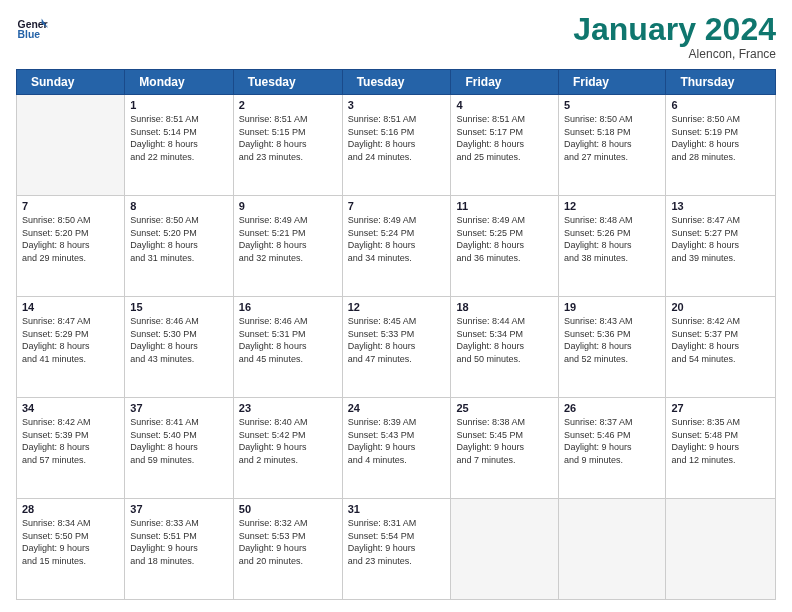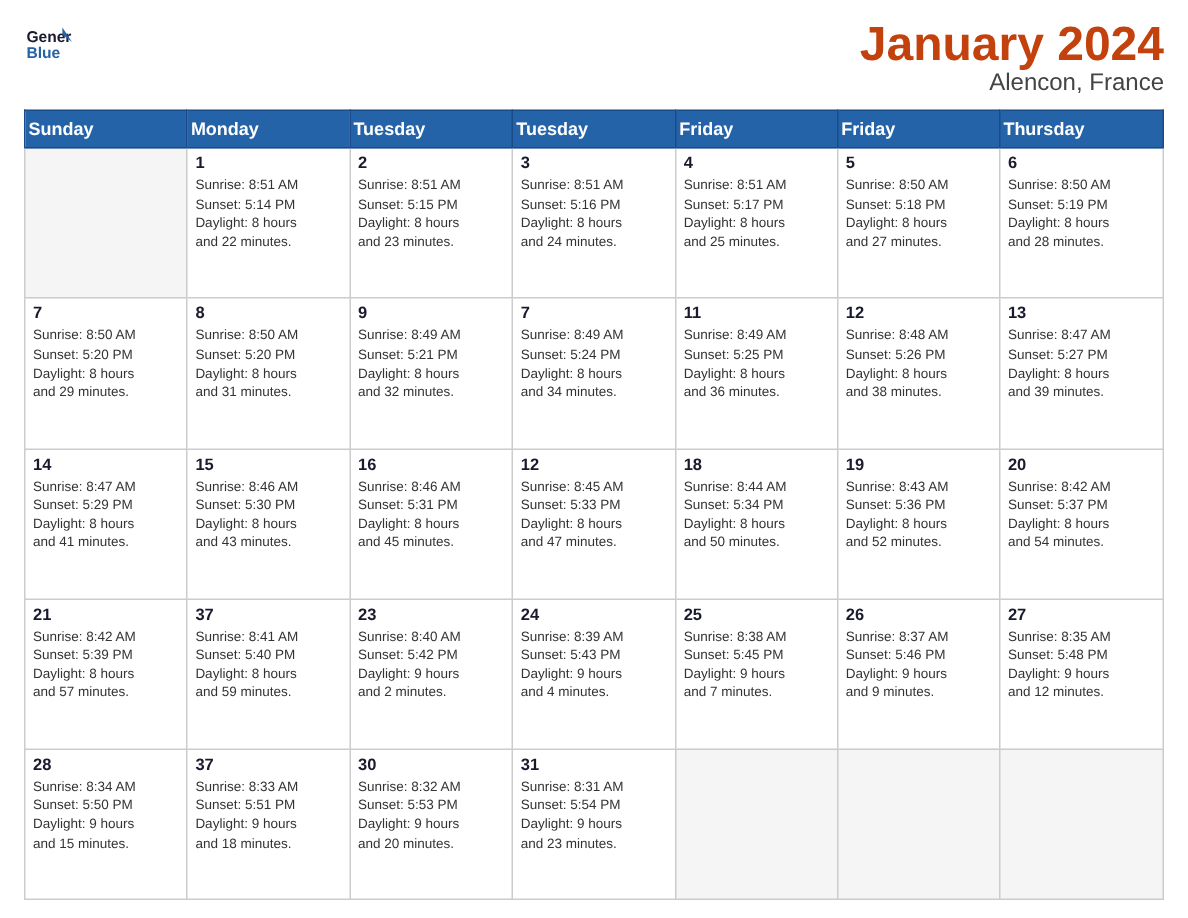--- a/index.html
+++ b/index.html
@@ -31,38 +31,38 @@
     .logo-icon {
       width: 32px;
       height: 32px;
     }
     .title-block {
       text-align: right;
     }
     .calendar-title {
       font-size: 32px;
       font-weight: bold;
-      color: #c2410c;
+      color: #0f766e;
       line-height: 1.1;
     }
     .calendar-subtitle {
-      font-size: 16px;
+      font-size: 12px;
       color: #444;
     }
     .calendar-table {
       width: 100%;
       border-collapse: collapse;
       flex: 1;
     }
     .calendar-table thead tr th {
       background: #2563a8;
       color: #fff;
       font-size: 12px;
       font-weight: bold;
-      padding: 5px 2px;
+      padding: 5px 14px;
       text-align: left;
       border: 1px solid #1a4a8a;
     }
     .calendar-table tbody tr td {
       border: 1px solid #ccc;
       vertical-align: top;
       padding: 4px 5px;
       font-size: 9.5px;
       color: #222;
       width: 113px;
@@ -197,21 +197,21 @@
             <span class="day-num">19</span>
             <div class="day-info">Sunrise: 8:43 AM<br>Sunset: 5:36 PM<br>Daylight: 8 hours<br>and 52 minutes.</div>
           </td>
           <td>
             <span class="day-num">20</span>
             <div class="day-info">Sunrise: 8:42 AM<br>Sunset: 5:37 PM<br>Daylight: 8 hours<br>and 54 minutes.</div>
           </td>
         </tr>
         <tr>
           <td>
-            <span class="day-num">21</span>
+            <span class="day-num">34</span>
             <div class="day-info">Sunrise: 8:42 AM<br>Sunset: 5:39 PM<br>Daylight: 8 hours<br>and 57 minutes.</div>
           </td>
           <td>
             <span class="day-num">37</span>
             <div class="day-info">Sunrise: 8:41 AM<br>Sunset: 5:40 PM<br>Daylight: 8 hours<br>and 59 minutes.</div>
           </td>
           <td>
             <span class="day-num">23</span>
             <div class="day-info">Sunrise: 8:40 AM<br>Sunset: 5:42 PM<br>Daylight: 9 hours<br>and 2 minutes.</div>
           </td>
@@ -235,21 +235,21 @@
         <tr>
           <td>
             <span class="day-num">28</span>
             <div class="day-info">Sunrise: 8:34 AM<br>Sunset: 5:50 PM<br>Daylight: 9 hours<br>and 15 minutes.</div>
           </td>
           <td>
             <span class="day-num">37</span>
             <div class="day-info">Sunrise: 8:33 AM<br>Sunset: 5:51 PM<br>Daylight: 9 hours<br>and 18 minutes.</div>
           </td>
           <td>
-            <span class="day-num">30</span>
+            <span class="day-num">50</span>
             <div class="day-info">Sunrise: 8:32 AM<br>Sunset: 5:53 PM<br>Daylight: 9 hours<br>and 20 minutes.</div>
           </td>
           <td>
             <span class="day-num">31</span>
             <div class="day-info">Sunrise: 8:31 AM<br>Sunset: 5:54 PM<br>Daylight: 9 hours<br>and 23 minutes.</div>
           </td>
           <td class="empty"></td>
           <td class="empty"></td>
           <td class="empty"></td>
         </tr>

